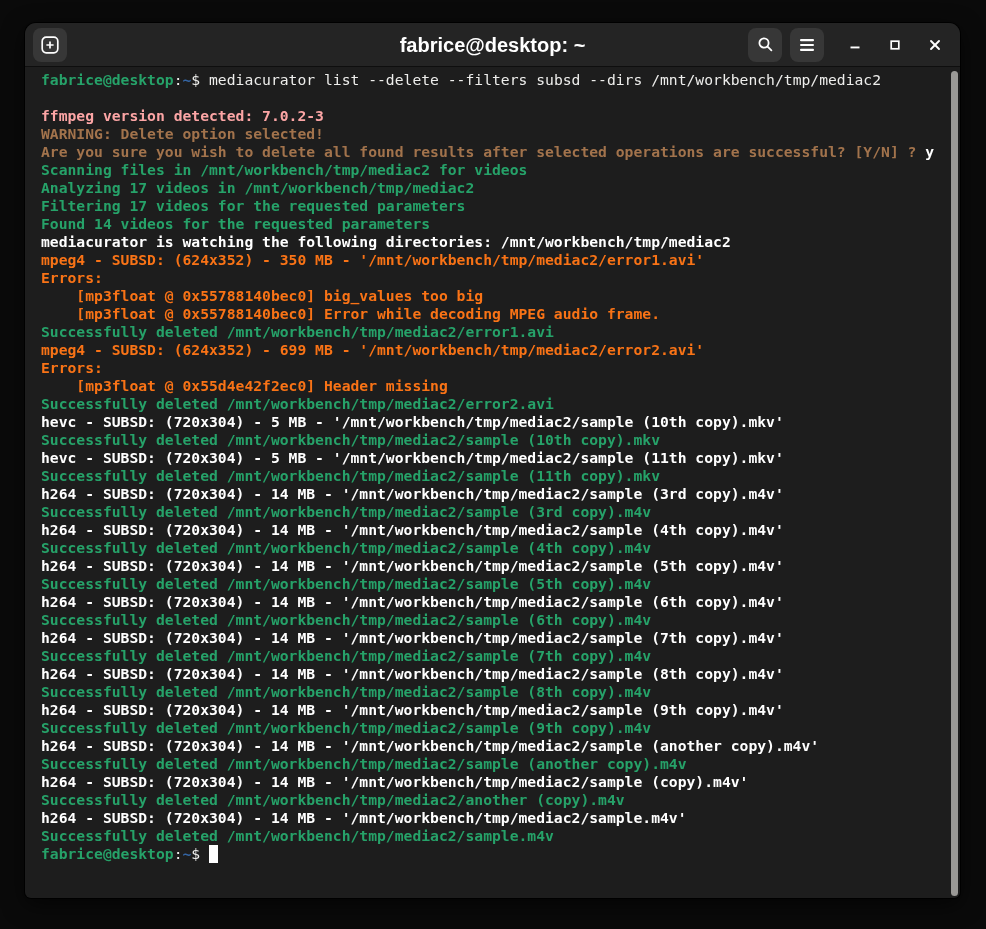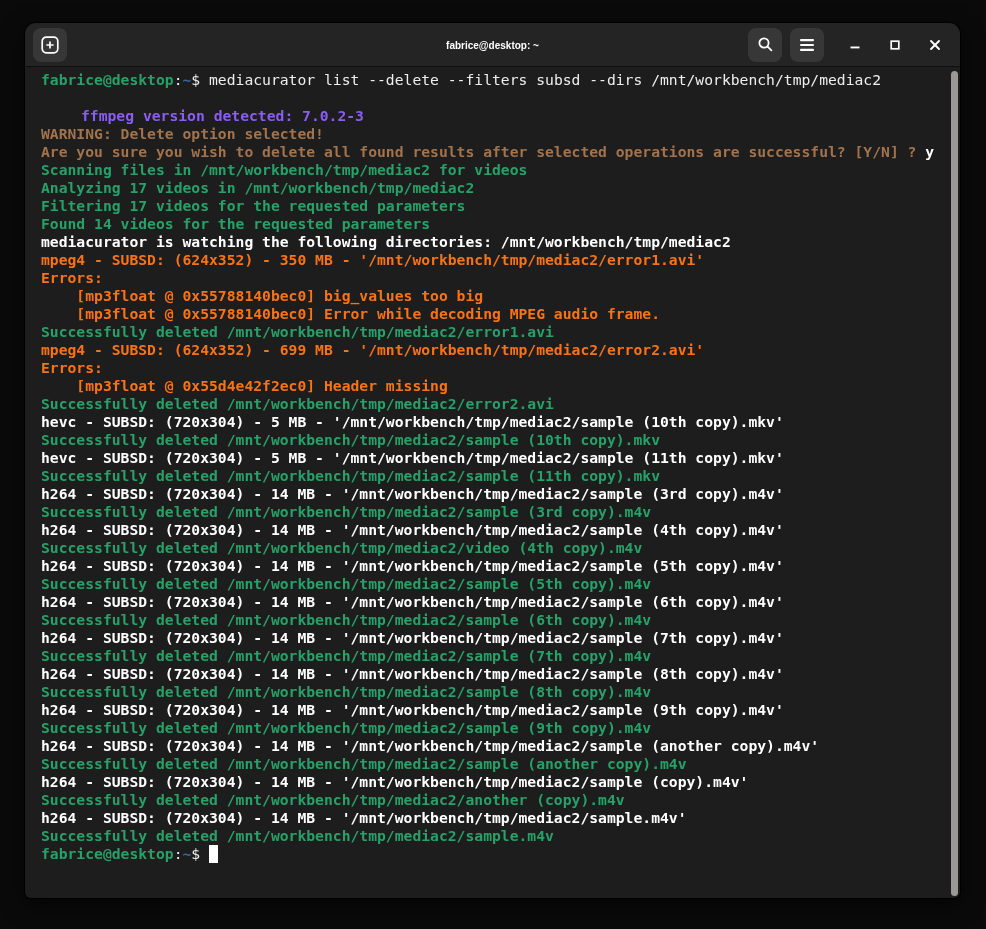--- a/index.html
+++ b/index.html
@@ -24,21 +24,21 @@
     height: 44px; flex: none;
     background: #242424;
     border-bottom: 1px solid #0e0e0e;
     display: flex; align-items: center;
     padding: 0 8px;
     position: relative;
   }
   .hb-title {
     position: absolute; left: 50%; top: 50%;
     transform: translate(-50%, -50%);
-    color: #ffffff; font-size: 10px; font-weight: bold;
+    color: #ffffff; font-size: 20px; font-weight: bold;
     white-space: nowrap;
   }
   .hb-btn {
     width: 34px; height: 34px;
     background: #373737; border: none; border-radius: 8px;
     display: flex; align-items: center; justify-content: center;
     cursor: pointer; flex: none;
   }
   .wc-btn {
     width: 34px; height: 34px;
@@ -62,21 +62,21 @@
   .term-output {
     font-family: "DejaVu Sans Mono", "Liberation Mono", monospace;
     font-size: 14.7px; line-height: 18px;
     color: #eeeeec;
   }
   .term-line { white-space: pre; min-height: 18px; }
   .b { font-weight: bold; }
   .c-green  { color: #26a269; }
   .c-red    { color: #f97316; }
   .c-yellow { color: #a2734c; }
-  .c-blue   { color: #8b5cf6; margin-left: 40px; }
+  .c-blue   { color: #fca5a5; }
   .c-pblue  { color: #3465a4; }
   .c-white  { color: #ffffff; }
   .c-fg     { color: #eeeeec; }
   .c-cursor {
     display: inline-block; width: 1ch;
     background: #ffffff; color: #1d1d1d;
   }
   .scrollbar {
     position: absolute;
     top: 4px; bottom: 2px; right: 2px;
@@ -170,21 +170,21 @@
         <div class="term-line"><span class="c-red b">Errors:</span></div>
         <div class="term-line"><span class="c-red b">    [mp3float @ 0x55d4e42f2ec0] Header missing</span></div>
         <div class="term-line"><span class="c-green b">Successfully deleted /mnt/workbench/tmp/mediac2/error2.avi</span></div>
         <div class="term-line"><span class="c-white b">hevc - SUBSD: (720x304) - 5 MB - '/mnt/workbench/tmp/mediac2/sample (10th copy).mkv'</span></div>
         <div class="term-line"><span class="c-green b">Successfully deleted /mnt/workbench/tmp/mediac2/sample (10th copy).mkv</span></div>
         <div class="term-line"><span class="c-white b">hevc - SUBSD: (720x304) - 5 MB - '/mnt/workbench/tmp/mediac2/sample (11th copy).mkv'</span></div>
         <div class="term-line"><span class="c-green b">Successfully deleted /mnt/workbench/tmp/mediac2/sample (11th copy).mkv</span></div>
         <div class="term-line"><span class="c-white b">h264 - SUBSD: (720x304) - 14 MB - '/mnt/workbench/tmp/mediac2/sample (3rd copy).m4v'</span></div>
         <div class="term-line"><span class="c-green b">Successfully deleted /mnt/workbench/tmp/mediac2/sample (3rd copy).m4v</span></div>
         <div class="term-line"><span class="c-white b">h264 - SUBSD: (720x304) - 14 MB - '/mnt/workbench/tmp/mediac2/sample (4th copy).m4v'</span></div>
-        <div class="term-line"><span class="c-green b">Successfully deleted /mnt/workbench/tmp/mediac2/video (4th copy).m4v</span></div>
+        <div class="term-line"><span class="c-green b">Successfully deleted /mnt/workbench/tmp/mediac2/sample (4th copy).m4v</span></div>
         <div class="term-line"><span class="c-white b">h264 - SUBSD: (720x304) - 14 MB - '/mnt/workbench/tmp/mediac2/sample (5th copy).m4v'</span></div>
         <div class="term-line"><span class="c-green b">Successfully deleted /mnt/workbench/tmp/mediac2/sample (5th copy).m4v</span></div>
         <div class="term-line"><span class="c-white b">h264 - SUBSD: (720x304) - 14 MB - '/mnt/workbench/tmp/mediac2/sample (6th copy).m4v'</span></div>
         <div class="term-line"><span class="c-green b">Successfully deleted /mnt/workbench/tmp/mediac2/sample (6th copy).m4v</span></div>
         <div class="term-line"><span class="c-white b">h264 - SUBSD: (720x304) - 14 MB - '/mnt/workbench/tmp/mediac2/sample (7th copy).m4v'</span></div>
         <div class="term-line"><span class="c-green b">Successfully deleted /mnt/workbench/tmp/mediac2/sample (7th copy).m4v</span></div>
         <div class="term-line"><span class="c-white b">h264 - SUBSD: (720x304) - 14 MB - '/mnt/workbench/tmp/mediac2/sample (8th copy).m4v'</span></div>
         <div class="term-line"><span class="c-green b">Successfully deleted /mnt/workbench/tmp/mediac2/sample (8th copy).m4v</span></div>
         <div class="term-line"><span class="c-white b">h264 - SUBSD: (720x304) - 14 MB - '/mnt/workbench/tmp/mediac2/sample (9th copy).m4v'</span></div>
         <div class="term-line"><span class="c-green b">Successfully deleted /mnt/workbench/tmp/mediac2/sample (9th copy).m4v</span></div>

